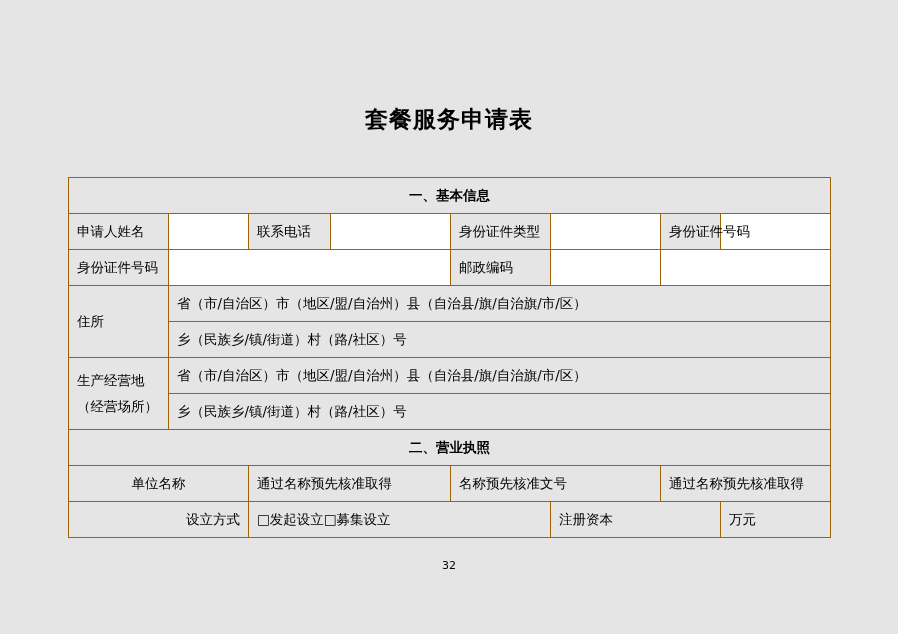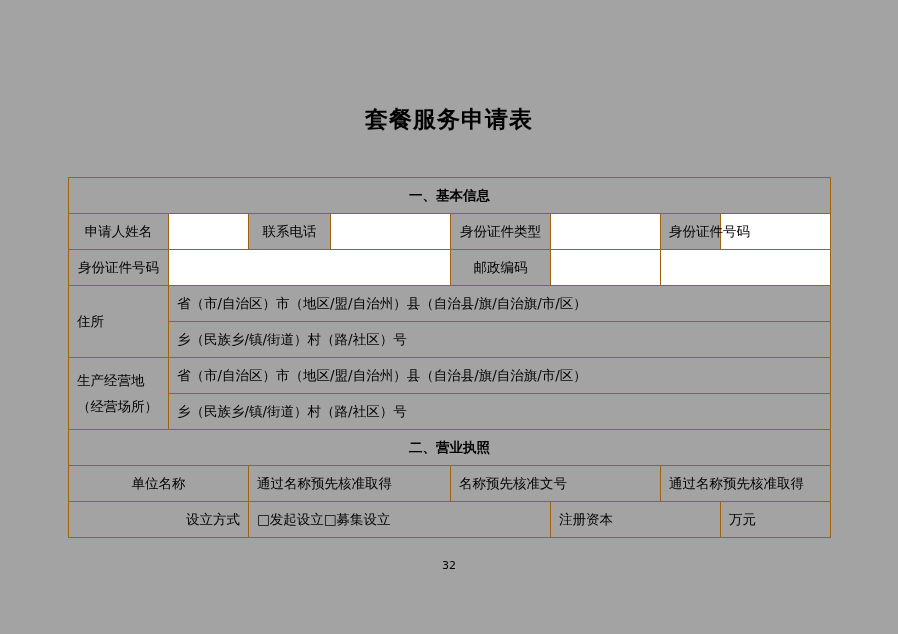--- a/index.html
+++ b/index.html
@@ -14,21 +14,21 @@
     color: #000000;
     position: relative;
     overflow: hidden;
   }
   .page {
     position: absolute;
     left: 0;
     top: 0;
     width: 898px;
     height: 634px;
-    background: #a3a3a3;
+    background: #e5e5e5;
   }
   .doc-title {
     position: absolute;
     left: 0;
     top: 104px;
     width: 898px;
     text-align: center;
     font-size: 23px;
     font-weight: bold;
     letter-spacing: 1px;
@@ -52,21 +52,20 @@
     height: 36px;
     box-sizing: border-box;
   }
   .section-head {
     text-align: center;
     font-weight: bold;
     font-size: 14.5px;
     height: 38px;
   }
   .lbl {
-    text-align: center;
     white-space: nowrap;
   }
   .val {
     text-align: left;
   }
   .addr-cell {
     text-align: left;
     padding-left: 12px;
     height: 37px;
     margin-left: 24px;

